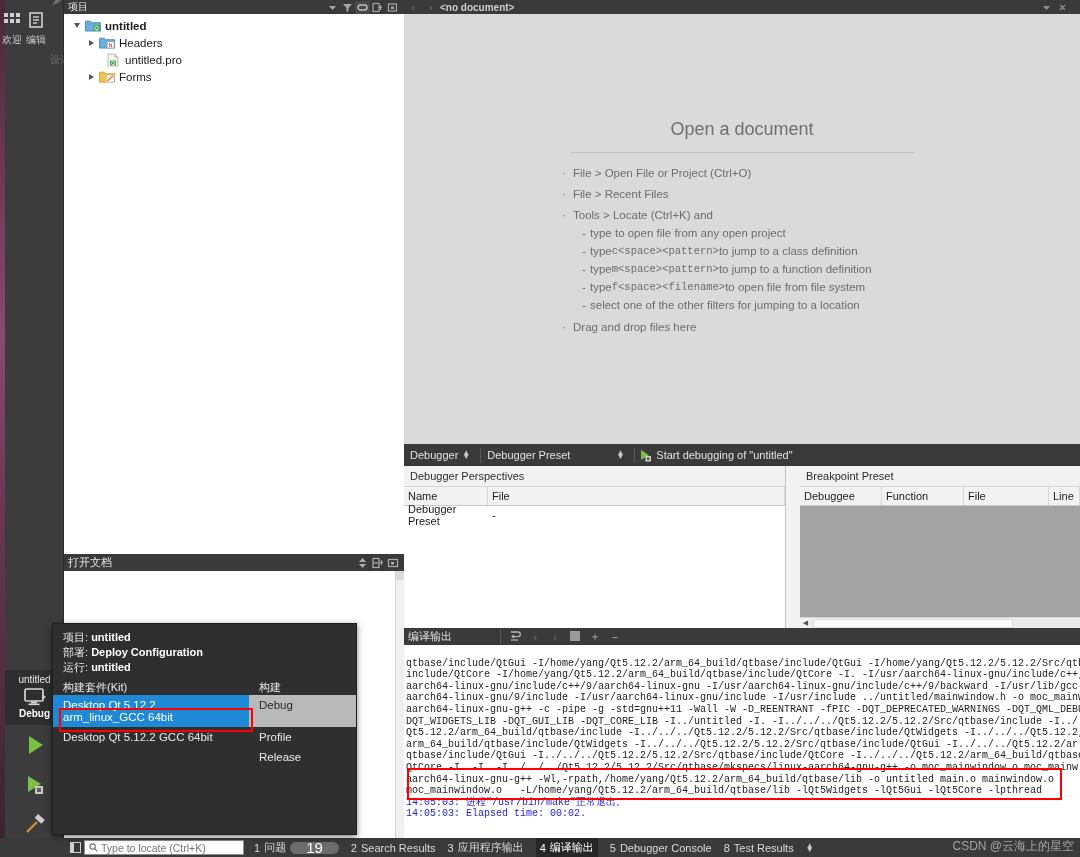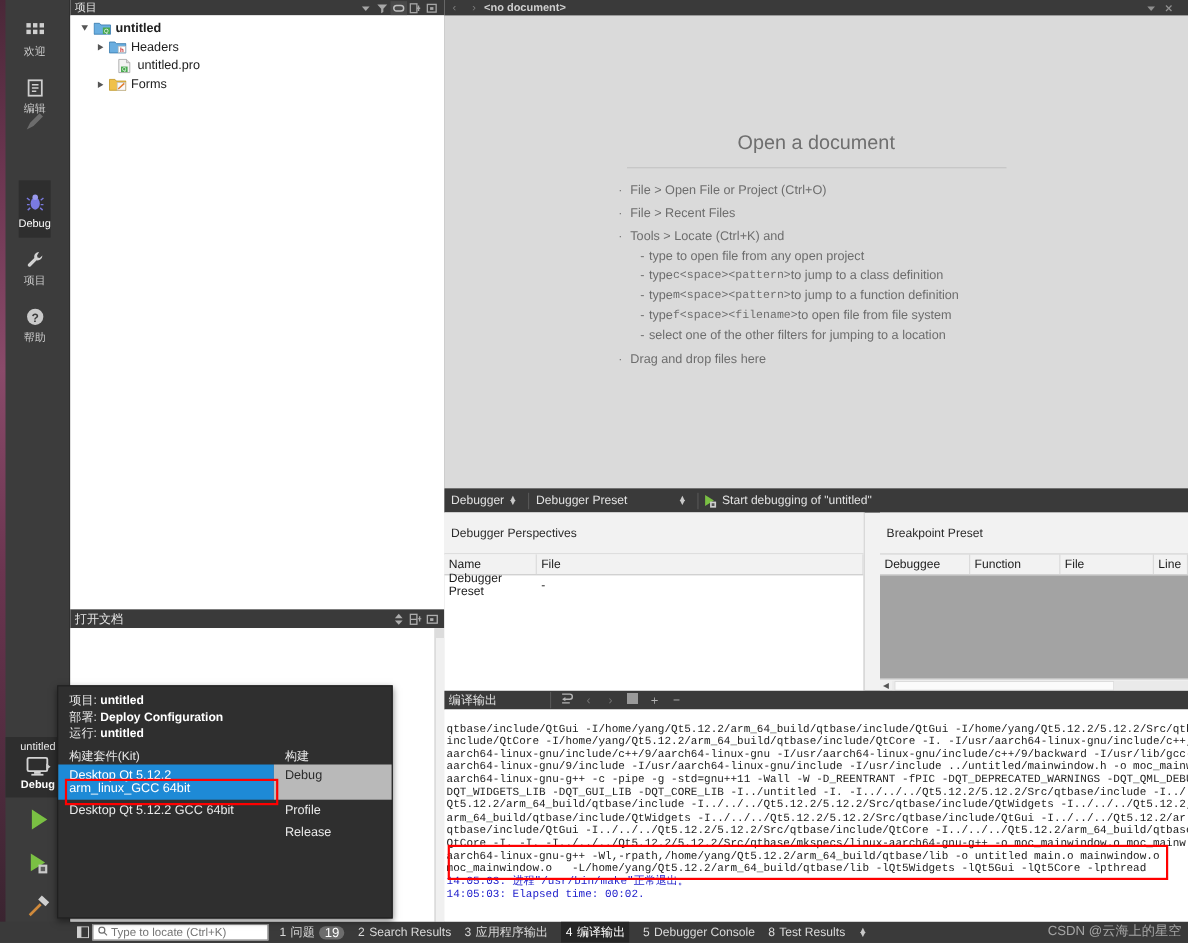--- a/index.html
+++ b/index.html
@@ -10,21 +10,21 @@
     background:#404040;
     color:#e0e0e0;
     position:relative;
   }
   .app { position:absolute; inset:0; }
 
   
   .modebar{
     position:absolute; left:0; top:0; width:64px; height:838px;
     background:#3c3c3c; border-right:1px solid #2b2b2b;
-    display:flex; flex-direction:column; align-items:center;
+    display:flex; align-items:flex-start;
   }
   .edgeglow{position:absolute;left:0;top:0;width:5px;height:838px;
     background:linear-gradient(180deg,#4a2838 0%,#6b3550 18%,#8a4a6a 40%,#6b3550 62%,#3a2430 100%);}
   .mode{
     height:52px; display:flex; flex-direction:column; align-items:center; justify-content:center;
     gap:3px; color:#c8c8c8; cursor:pointer; position:relative;
   }
   .mode .glyph{ width:24px;height:24px; display:flex;align-items:center;justify-content:center;}
   .mode .mlabel{ font-size:10px; line-height:10px;}
   .mode.active{ background:#2e2e2e; color:#ffffff; }
@@ -84,21 +84,21 @@
 
   
   .dbgpanel{position:absolute;left:404px;top:444px;right:0;height:184px;background:#f2f2f2;}
   .dbgbar{height:22px;background:#3a3a3a;display:flex;align-items:center;color:#e2e2e2;font-size:11px;padding-left:4px;}
   .combo{display:flex;align-items:center;gap:4px;padding:0 6px 0 2px;}
   .spin{display:flex;flex-direction:column;line-height:4px;font-size:8px;color:#c8c8c8;}
   .vsep{width:1px;height:15px;background:#565656;margin:0 4px;}
   .dbgbody{position:absolute;left:0;top:22px;right:0;bottom:0;display:flex;}
   .dbgleft{width:382px;border-right:1px solid #c4c4c4;background:#fff;position:relative;}
   .dbgright{flex:1;background:#a3a3a3;position:relative;margin-left:14px;}
-  .secthdr{height:38px;background:#f2f2f2;border-bottom:1px solid #d6d6d6;display:flex;align-items:center;
+  .secthdr{height:21px;background:#f2f2f2;border-bottom:1px solid #d6d6d6;display:flex;align-items:center;
            padding-left:6px;color:#2c2c2c;font-size:11px;}
   .colhdr{height:19px;background:#f2f2f2;border-bottom:1px solid #c9c9c9;display:flex;color:#1c1c1c;font-size:11px;}
   .colhdr>div{padding-left:4px;display:flex;align-items:center;border-right:1px solid #d9d9d9;}
   .rowline{display:flex;font-size:11px;color:#1a1a1a;height:17px;align-items:center;}
   .rowline>div{padding-left:4px;}
   .hscroll{position:absolute;left:0;right:0;bottom:0;height:11px;background:#f0f0f0;border-top:1px solid #d4d4d4;display:flex;align-items:center;}
   .hscroll .htrack{flex:1;height:9px;background:#eaeaea;position:relative;}
   .hscroll .hthumb{position:absolute;left:2px;top:0;width:200px;height:9px;background:#fbfbfb;border:1px solid #dcdcdc;}
   .arrowleft{width:11px;text-align:center;font-size:7px;color:#555;}
 
@@ -127,21 +127,21 @@
   .kprow .c2.sel{background:#b9b9b9;color:#2a2a2a;}
 
   
   .statusbar{position:absolute;left:0;bottom:0;right:0;height:19px;background:#3a3a3a;
     display:flex;align-items:center;color:#dadada;font-size:11px;padding-left:66px;}
   .sbtoggle{width:18px;height:19px;display:flex;align-items:center;justify-content:center;}
   .locate{width:160px;height:15px;background:#ffffff;border:1px solid #8d8d8d;color:#6e6e6e;
           display:flex;align-items:center;gap:3px;padding:0 4px;font-size:10.5px;margin-right:10px;}
   .sitem{display:flex;align-items:center;gap:4px;margin-right:12px;white-space:nowrap;}
   .sitem.sel{background:#262626;padding:2px 4px;color:#fff;}
-  .badge{background:#6d6d6d;color:#fff;border-radius:7px;padding:0 5px;font-size:12px;line-height:12px;}
+  .badge{background:#6d6d6d;color:#fff;border-radius:7px;padding:0 16px;font-size:15px;line-height:12px;}
   .watermark{position:absolute;right:6px;bottom:2px;color:#b8b8b8;font-size:12px;opacity:.85;}
 </style>
 </head>
 <body>
 
 <div class="app">
 
   <div class="modebar">
     <div class="edgeglow"></div>
 

